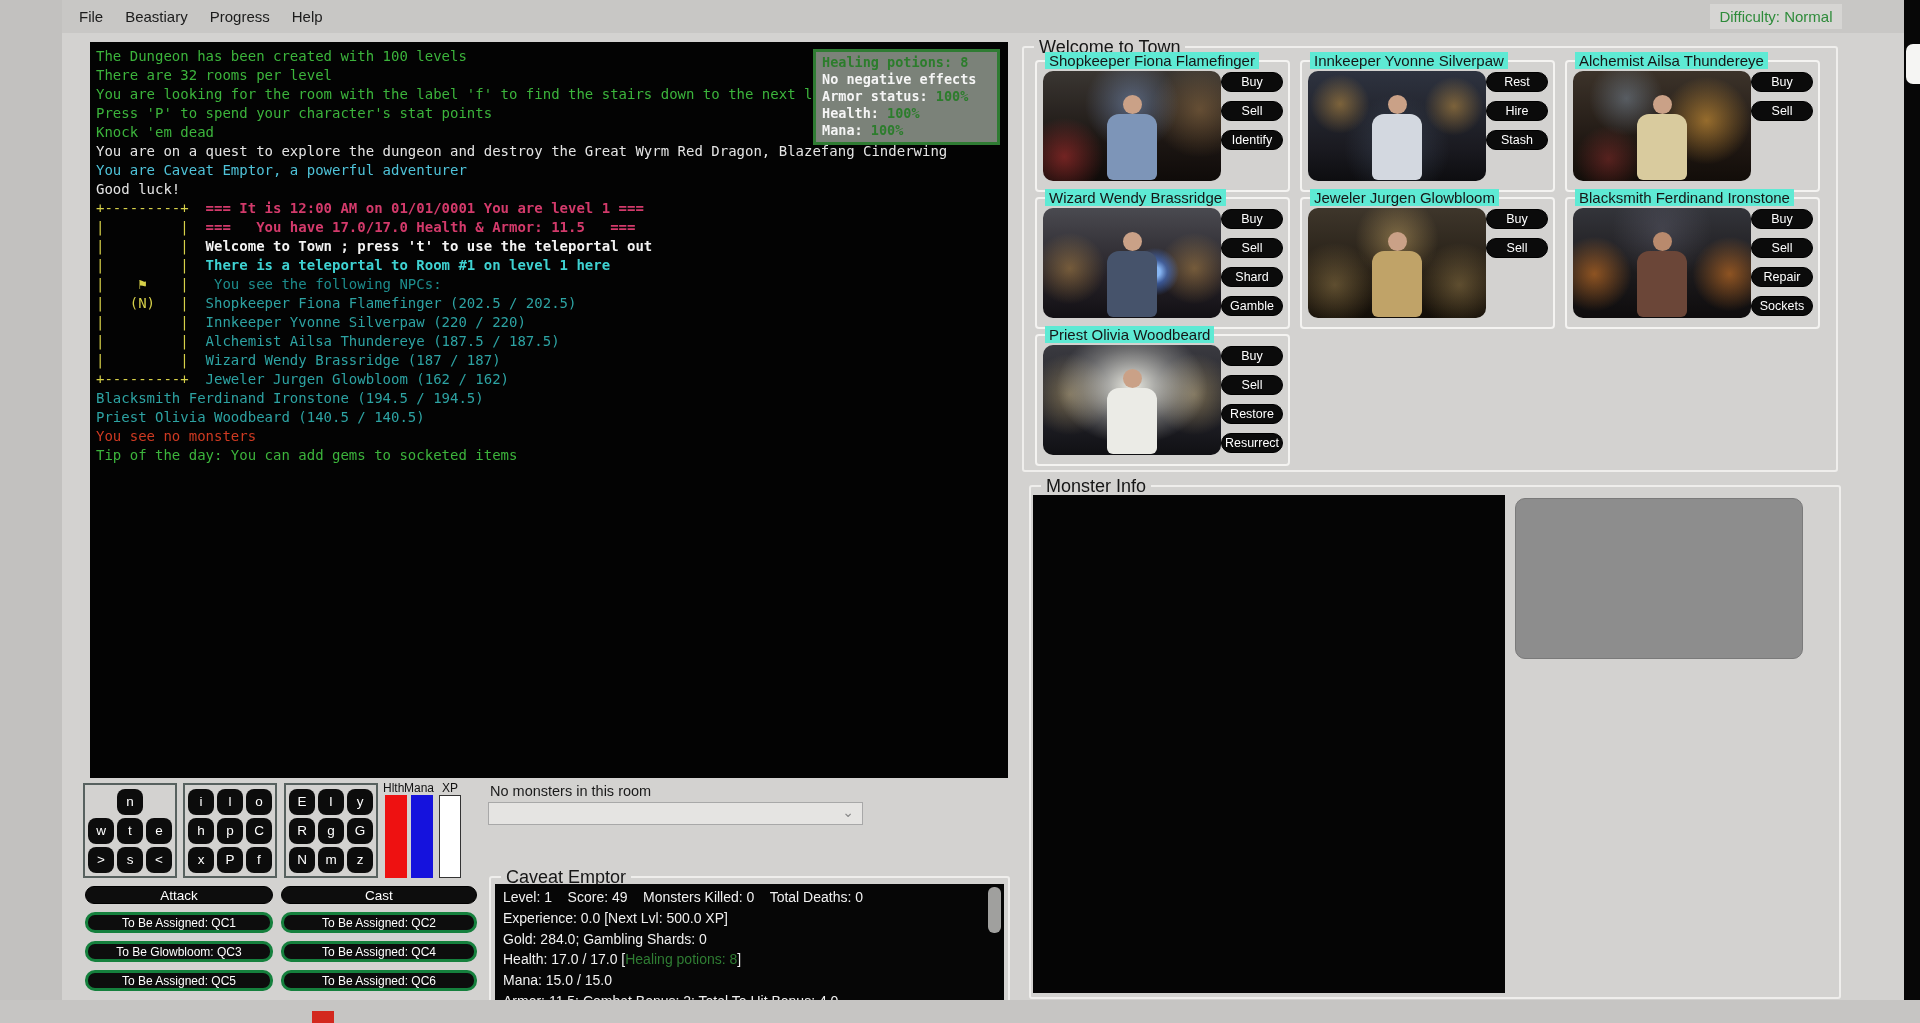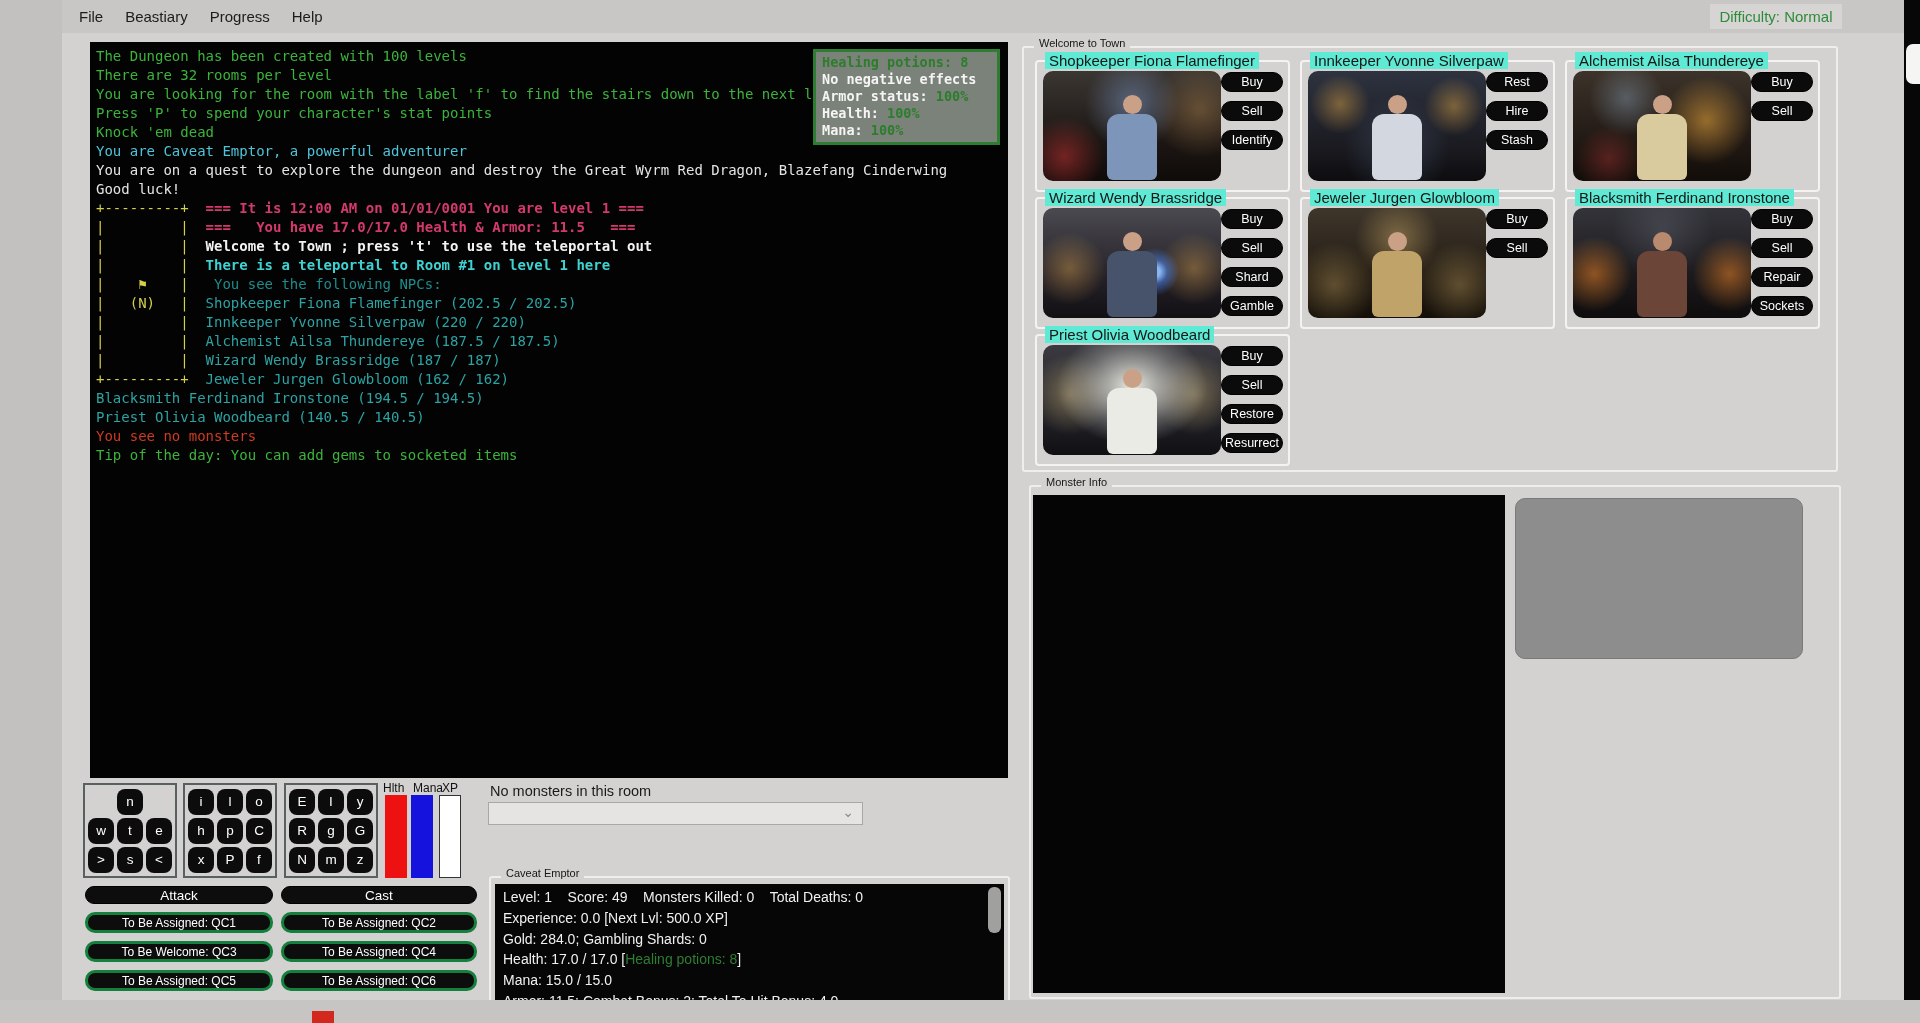--- a/index.html
+++ b/index.html
@@ -33,21 +33,21 @@
   .hud-overlay{position:absolute;left:813px;top:49px;width:187px;height:96px;
     background:#7b8279;border:3px solid #2f7c33;box-sizing:border-box;
     font-family:"DejaVu Sans Mono",monospace;font-size:13.5px;font-weight:bold;
     line-height:17px;padding:2px 6px;}
   .oline{white-space:pre;}
   .o-w{color:#f5f5f5}.o-g{color:#2c7d2c}
 
   
   .groupbox{position:absolute;border:2px solid #efeeec;border-radius:3px;box-sizing:border-box;}
   .gb-label{position:absolute;top:-11px;left:10px;background:#d3d2d0;padding:0 5px;
-    font-size:11px;color:#161616;white-space:nowrap;}
+    font-size:18px;color:#161616;white-space:nowrap;}
 
   
   .town{left:1022px;top:46px;width:816px;height:426px;}
   .npc-grid{position:absolute;left:0;top:0;right:0;bottom:0;padding:12px 0 0 11px;
     display:grid;grid-template-columns:255px 255px 255px;grid-auto-rows:132px;
     column-gap:10px;row-gap:5px;}
   .npc-card{position:relative;border:2px solid #f4f3f1;border-radius:4px;box-sizing:border-box;}
   .card-label{position:absolute;top:-10px;left:8px;background:#5eead4;padding:0 4px;
     font-size:15px;color:#161616;white-space:nowrap;}
   .card-body{position:absolute;left:0;top:0;right:0;bottom:0;padding:9px 6px 6px 6px;display:flex;}
@@ -81,21 +81,21 @@
   .keygroup{position:absolute;width:94px;height:95px;border:2px solid #57615f;background:#d3d2d0;
     box-sizing:border-box;display:grid;grid-template-columns:repeat(3,26px);grid-auto-rows:26px;
     gap:3px;justify-content:center;align-content:center;}
   .kg1{left:83px;top:783px;}.kg2{left:183px;top:783px;}.kg3{left:284px;top:783px;}
   .key{background:#0c0c0c;color:#fff;border-radius:8px;font-size:13.5px;
     display:flex;align-items:center;justify-content:center;}
   .kempty{background:transparent;}
 
   
   .bar-label{position:absolute;font-size:12px;color:#111;top:781px;}
-  .bl-hlth{left:383px;}.bl-mana:{}.bl-mana{left:413px;}.bl-xp{left:442px;}
+  .bl-hlth{left:383px;}.bl-mana:{}.bl-mana{left:404px;}.bl-xp{left:442px;}
   .bar{position:absolute;top:795px;width:22px;height:83px;box-sizing:border-box;}
   .bar-hlth{left:385px;background:#ee1111;}
   .bar-mana{left:411px;background:#1512dd;}
   .bar-xp{left:439px;background:#ffffff;border:1px solid #333;}
 
   
   .action-btn{position:absolute;background:#0d0d0d;color:#fff;border:1px solid #000;
     border-radius:10px;font-size:13.5px;font-family:"Liberation Sans",sans-serif;padding:0;}
   .btn-attack{left:85px;top:886px;width:188px;height:18px;}
   .btn-cast{left:281px;top:886px;width:196px;height:18px;}
@@ -135,23 +135,23 @@
     <div class="cline"><span><span class="seg c-g">The Dungeon has been created with 100 levels</span></span></div>
 
     <div class="cline"><span><span class="seg c-g">There are 32 rooms per level</span></span></div>
 
     <div class="cline"><span><span class="seg c-g">You are looking for the room with the label 'f' to find the stairs down to the next level</span></span></div>
 
     <div class="cline"><span><span class="seg c-g">Press 'P' to spend your character's stat points</span></span></div>
 
     <div class="cline"><span><span class="seg c-g">Knock 'em dead</span></span></div>
 
+    <div class="cline"><span><span class="seg c-w">You are on a quest to explore the dungeon and destroy the Great Wyrm Red Dragon, Blazefang Cinderwing</span></span></div>
+
     <div class="cline"><span><span class="seg c-cy">You are Caveat Emptor, a powerful adventurer</span></span></div>
-
-    <div class="cline"><span><span class="seg c-w">You are on a quest to explore the dungeon and destroy the Great Wyrm Red Dragon, Blazefang Cinderwing</span></span></div>
 
     <div class="cline"><span><span class="seg c-w">Good luck!</span></span></div>
 
     <div class="cline"><span><span class="seg c-y">+---------+  </span><span class="seg c-pk">=== It is 12:00 AM on 01/01/0001 You are level 1 ===</span></span></div>
 
     <div class="cline"><span><span class="seg c-y">|         |  </span><span class="seg c-pk">===   You have 17.0/17.0 Health &amp; Armor: 11.5   ===</span></span></div>
 
     <div class="cline"><span><span class="seg c-y">|         |  </span><span class="seg c-wb">Welcome to Town ; press 't' to use the teleportal out</span></span></div>
 
 
@@ -330,21 +330,21 @@
 <div class="bar-label bl-xp">XP</div>
 <div class="bar bar-hlth"></div>
 <div class="bar bar-mana"></div>
 <div class="bar bar-xp"></div>
 
 <button class="action-btn btn-attack">Attack</button>
 <button class="action-btn btn-cast">Cast</button>
 <div class="qc-grid">
   <button class="qc-btn">To Be Assigned: QC1</button>
     <button class="qc-btn">To Be Assigned: QC2</button>
-    <button class="qc-btn">To Be Welcome: QC3</button>
+    <button class="qc-btn">To Be Glowbloom: QC3</button>
     <button class="qc-btn">To Be Assigned: QC4</button>
     <button class="qc-btn">To Be Assigned: QC5</button>
     <button class="qc-btn">To Be Assigned: QC6</button>
 </div>
 
 <div class="room-label">No monsters in this room</div>
 <div class="combo">
   <span class="combo-chevron">⌄</span>
 </div>
 

